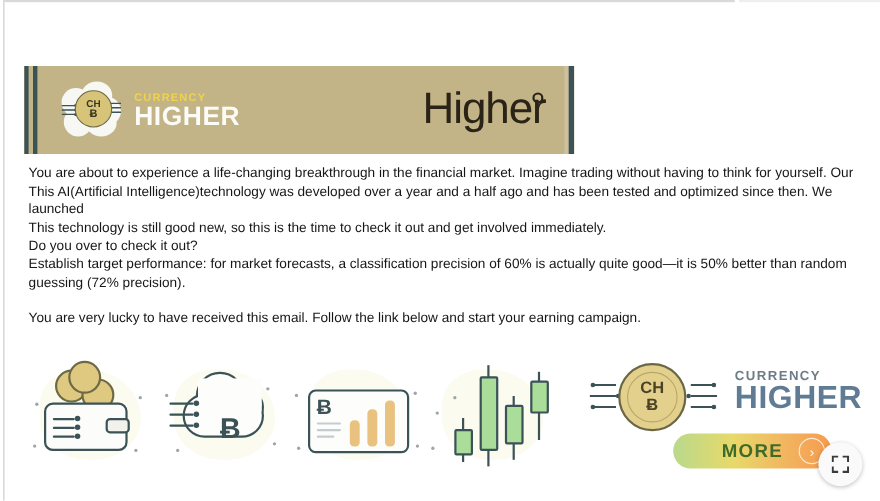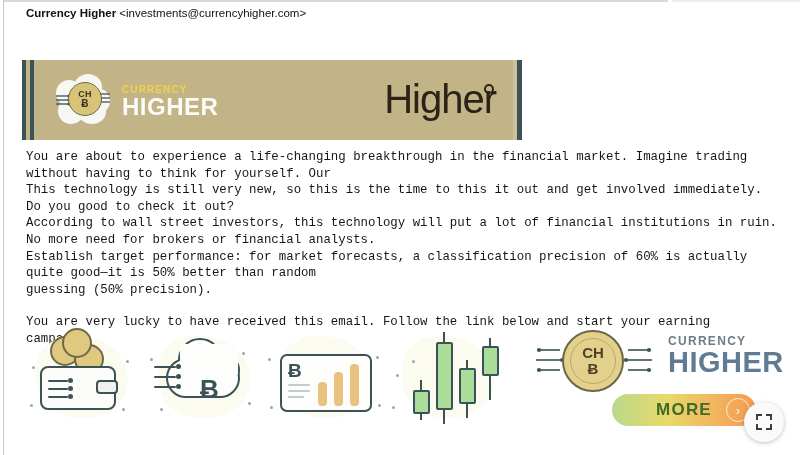--- a/index.html
+++ b/index.html
@@ -154,21 +154,21 @@
 
   
   .body-copy {
     position: absolute;
     left: 26px; top: 149px;
     width: 752px;
     font-size: 12.4px;
     line-height: 16.6px;
     color: #161616;
   }
-  .body-copy p { margin: 0; font-family: Liberation Mono, monospace; }
+  .body-copy p { margin: 0; }
   .body-copy .spacer { height: 16px; }
 
   
   .icon-strip {
     position: absolute;
     left: 22px; top: 322px;
     width: 490px; height: 110px;
   }
   .icon-cell {
     position: absolute; top: 0; width: 120px; height: 110px;
@@ -295,24 +295,20 @@
   }
 </style>
 </head>
 <body>
 
 <div class="left-rule"></div>
 <div class="top-rule"></div>
 <div class="top-rule-right"></div>
 
 <div class="mail-header">
-  <div class="hdr-line">
-    <span class="from-name">Currency Higher</span>
-    <span>&lt;investments@currencyhigher.com&gt;</span>
-  </div>
 </div>
 
 <div class="banner">
   <div class="banner-bar-a"></div>
   <div class="banner-bar-b"></div>
   <div class="banner-inner-right-pad"></div>
   <div class="banner-bar-right"></div>
 
   <div class="blob">
     <div class="lobe l1"></div>
@@ -346,25 +342,25 @@
   </div>
 
   <div class="brand-currency">CURRENCY</div>
   <div class="brand-higher">HIGHER</div>
   <div class="carbon">Higher</div>
   <div class="carbon-dot"></div>
 </div>
 
 <div class="body-copy">
   <p>You are about to experience a life-changing breakthrough in the financial market. Imagine trading without having to think for yourself. Our</p>
-  <p>This technology is still very new, so this is the time to this it out and get involved immediately.</p>
-  <p>Do you good to check it out?</p>
-  <p>According to wall street investors, this technology will put a lot of financial institutions in ruin. No more need for brokers or financial analysts.</p>
+  <p>This AI(Artificial Intelligence)technology was developed over a year and a half ago and has been tested and optimized since then. We launched</p>
+  <p>This technology is still good new, so this is the time to check it out and get involved immediately.</p>
+  <p>Do you over to check it out?</p>
   <p>Establish target performance: for market forecasts, a classification precision of 60% is actually quite good—it is 50% better than random</p>
-  <p>guessing (50% precision).</p>
+  <p>guessing (72% precision).</p>
   <div class="spacer"></div>
   <p>You are very lucky to have received this email. Follow the link below and start your earning campaign.</p>
 </div>
 
 <div class="icon-strip">
 
   <div class="icon-cell" style="left:0">
     <div class="glow"></div>
     <div class="dot" style="left:10px; top:44px"></div>
     <div class="dot" style="left:8px;  top:82px"></div>

